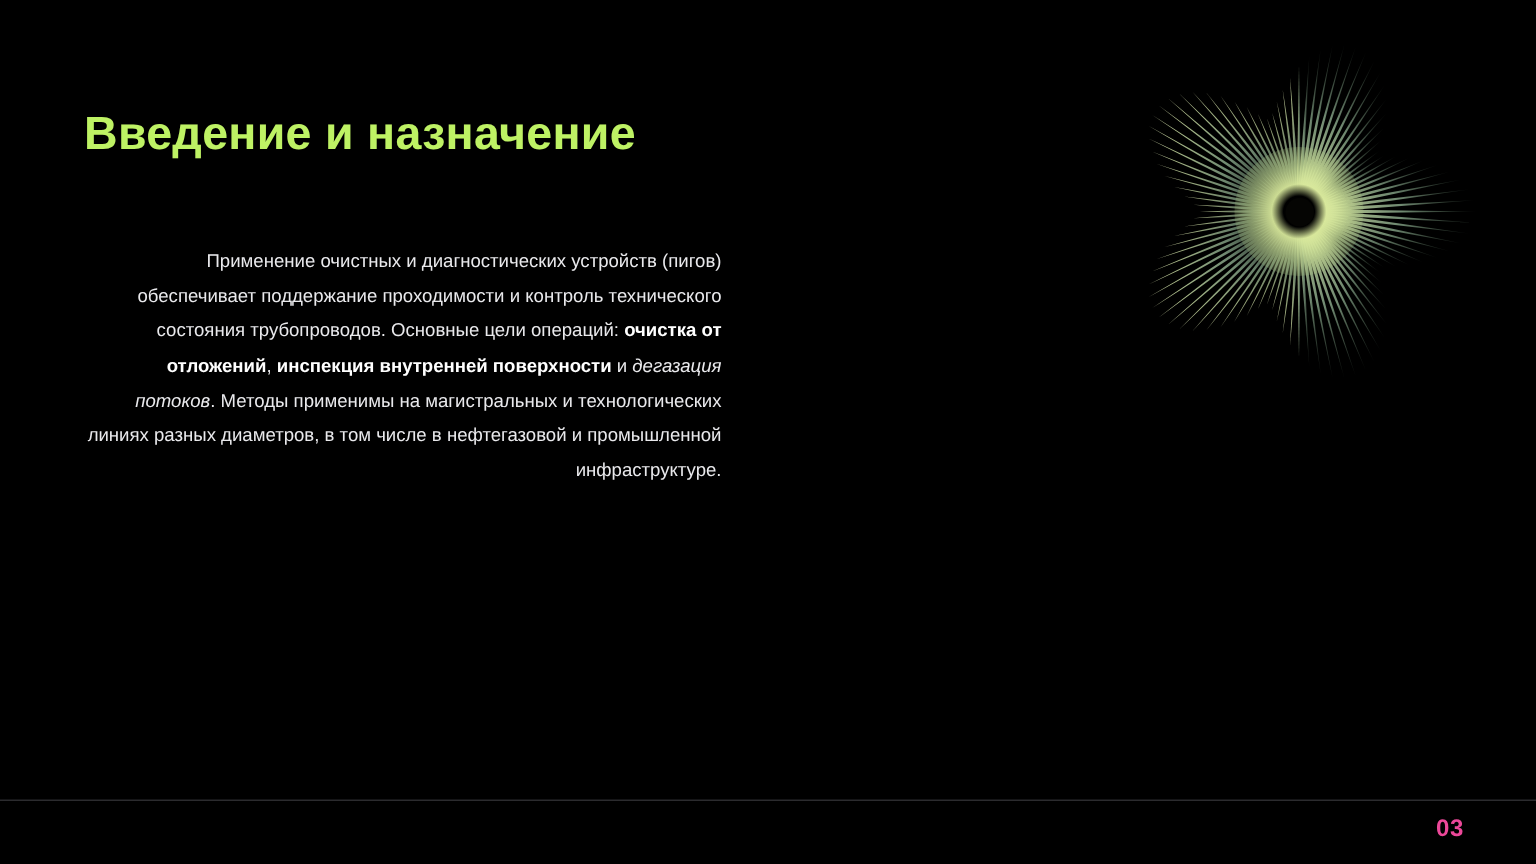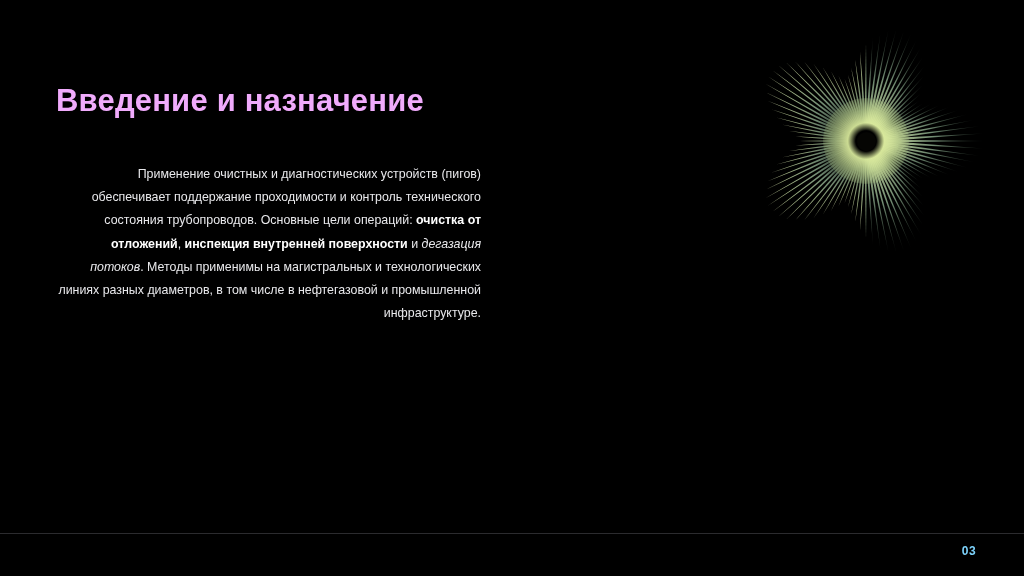--- a/index.html
+++ b/index.html
@@ -15,26 +15,26 @@
     background: #000000;
     overflow: hidden;
     font-family: "Liberation Sans", sans-serif;
     -webkit-font-smoothing: antialiased;
   }
 
   
   #slide-title {
     position: absolute;
     left: 56px;
-    top: 84px;
+    top: 72px;
     margin: 0;
     font-size: 31px;
     font-weight: bold;
     letter-spacing: 0.2px;
-    color: #f0abfc;
+    color: #bef264;
     line-height: 1.1;
     white-space: nowrap;
   }
 
   
   #body-copy {
     position: absolute;
     left: 56px;
     top: 163px;
     width: 425px;
@@ -94,24 +94,24 @@
     left: 0;
     top: 533px;
     width: 1024px;
     height: 1px;
     background: #2b2b2e;
   }
   #page-number {
     position: absolute;
     right: 48px;
     top: 544px;
-    font-size: 12px;
+    font-size: 16px;
     font-weight: bold;
     letter-spacing: 0.4px;
-    color: #7dd3fc;
+    color: #ec4899;
   }
 </style>
 </head>
 <body>
 
 <div id="slide">
 
   <h1 id="slide-title">Введение и назначение</h1>
 
   <p id="body-copy"><span>Применение очистных и диагностических устройств (пигов) обеспечивает поддержание проходимости и контроль технического состояния трубопроводов. Основные цели операций: </span><span class="b">очистка от отложений</span><span>, </span><span class="b">инспекция внутренней поверхности</span><span> и </span><span class="i">дегазация потоков</span><span>. Методы применимы на магистральных и технологических линиях разных диаметров, в том числе в нефтегазовой и промышленной инфраструктуре.</span></p>

